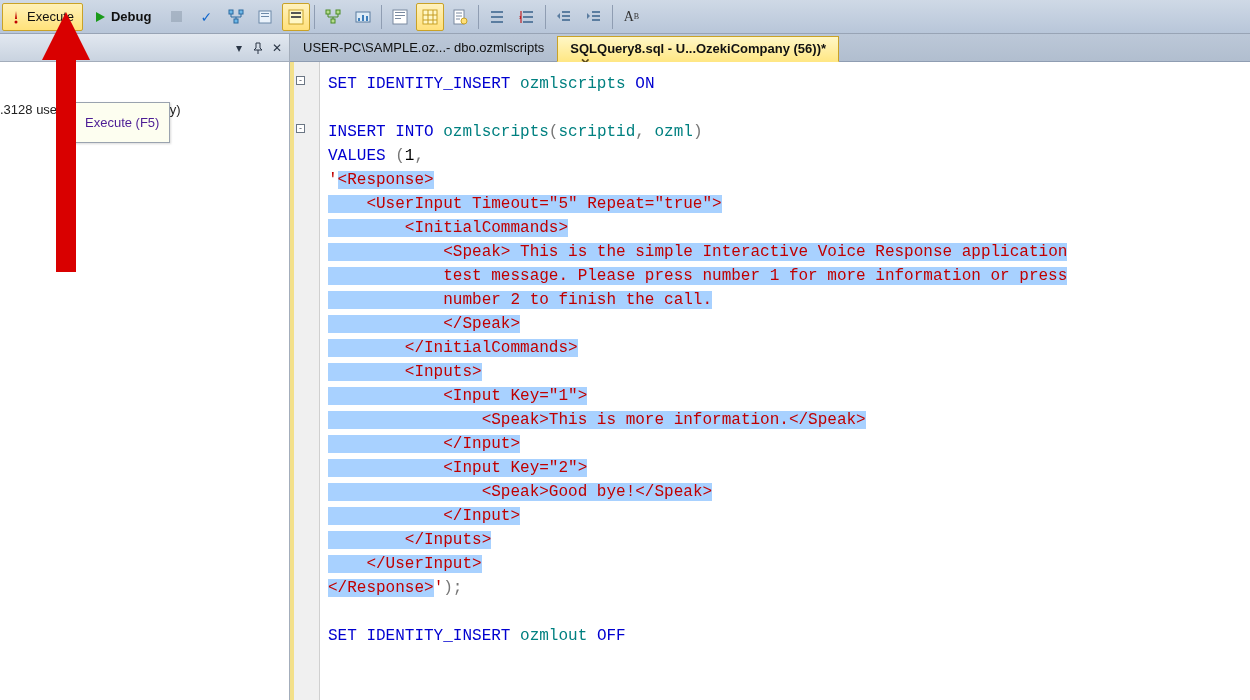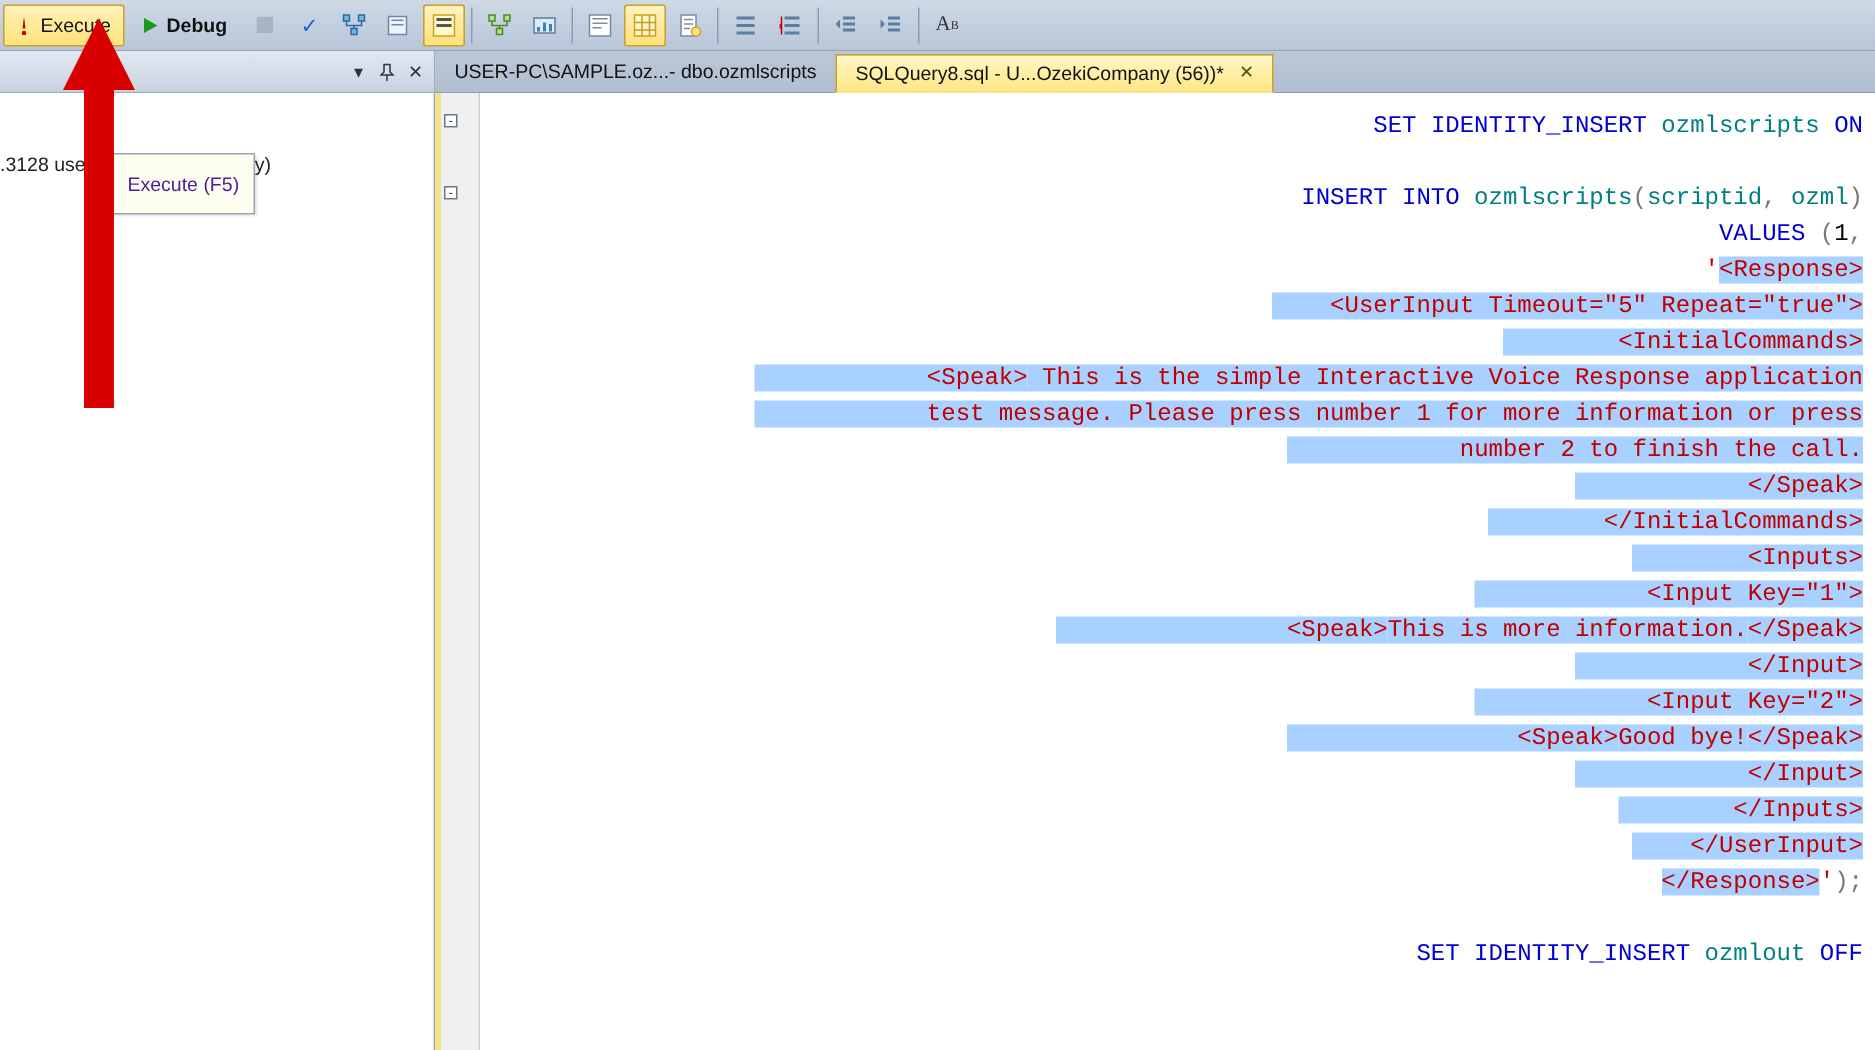--- a/index.html
+++ b/index.html
@@ -131,21 +131,22 @@
       cursor:pointer;
       height: 26px;
       max-width: 400px;
       white-space: nowrap;
     }
     .tab.active {
       background: linear-gradient(#fff7c6, #ffe785);
       border: 1px solid #c9a227;
       border-bottom: 1px solid #ffe785;
       margin-bottom:-1px;
-      font-weight: 400;
+      font-weight: 700;
+      flex-direction: column;
     }
     .tab .close-x { margin-left: 10px; font-size:12px; color:#5b4a1a;}
 
     .editor-wrap {
       flex:1;
       display:flex;
       min-height:0;
     }
     .gutter {
       width: 30px;
@@ -156,21 +157,20 @@
     .editor {
       flex:1;
       background:#fff;
       padding: 10px 8px;
       font-family: Consolas, "Courier New", monospace;
       font-size: 16px;
       line-height: 24px;
       overflow: auto;
       white-space: pre;
       position: relative;
-      text-align: right;
     }
     .outline-box {
       position:absolute;
       left:2px;
       width:9px; height:9px;
       border:1px solid #6b7684;
       background:#fff;
       font-size:9px; line-height:7px;
       text-align:center;
       color:#4a5261;

